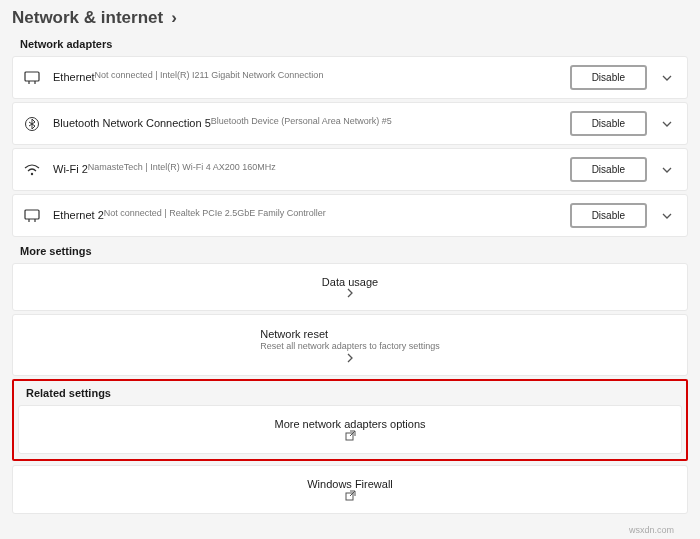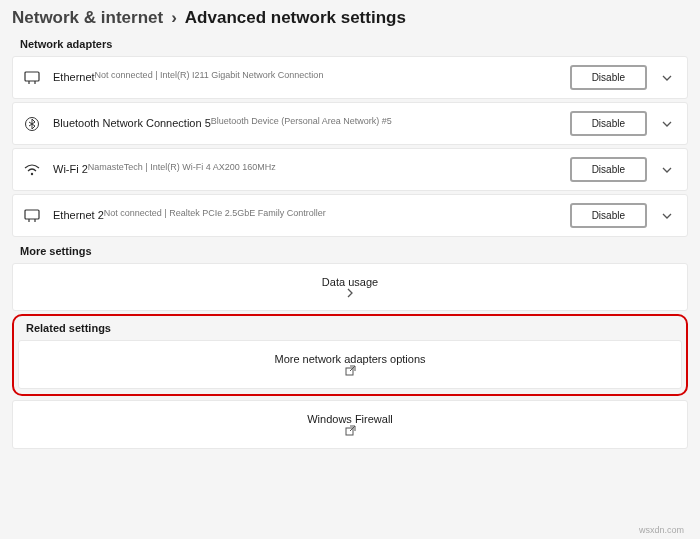--- a/index.html
+++ b/index.html
@@ -87,43 +87,42 @@
   .link-sub { font-size: 9px; color: #777; }
   .right-icon {
     width: 18px;
     display: flex;
     align-items: center;
     justify-content: center;
     color: #444;
   }
   .highlight-box {
     border: 2px solid #d40000;
-    border-radius: 10px;
+    border-radius: 2px;
     padding: 4px 4px 2px 4px;
     margin-bottom: 4px;
   }
   .highlight-box .section-label { margin-top: 2px; }
   .watermark {
     position: absolute;
     bottom: 4px;
-    right: 16px;
+    right: 26px;
     font-size: 9px;
     color: #aaa;
   }
   svg { display: block; }
 </style>
 </head>
 <body>
 
 <div class="container">
 
   <div class="breadcrumb">
     <span>Network &amp; internet</span>
     <span>›</span>
-    <span class="current">Advanced network settings</span>
   </div>
 
   <div class="section-label">Network adapters</div>
 
   <div class="card">
     <div class="adapter-icon">
       <svg width="16" height="14" viewBox="0 0 16 14">
           <rect x="1" y="1" width="14" height="9" rx="1" fill="none" stroke="#333" stroke-width="1.2"></rect>
           <line x1="5" y1="10" x2="5" y2="13" stroke="#333" stroke-width="1.2"></line>
           <line x1="11" y1="10" x2="11" y2="13" stroke="#333" stroke-width="1.2"></line>
@@ -205,20 +204,31 @@
   <div class="link-card">
     <div class="link-title">Data usage</div>
     <div class="right-icon">
       <svg width="6" height="10" viewBox="0 0 6 10">
           <path d="M1 1 L5 5 L1 9" fill="none" stroke="#555" stroke-width="1.3"></path>
         </svg>
     </div>
   </div>
 
 
+  <div class="link-card">
+    <div class="link-title with-sub">
+      <span>Network reset</span>
+      <span class="link-sub">Reset all network adapters to factory settings</span>
+    </div>
+    <div class="right-icon">
+      <svg width="6" height="10" viewBox="0 0 6 10">
+          <path d="M1 1 L5 5 L1 9" fill="none" stroke="#555" stroke-width="1.3"></path>
+        </svg>
+    </div>
+  </div>
 
   <div class="highlight-box">
     <div class="section-label">Related settings</div>
     <div class="link-card">
       <div class="link-title">More network adapters options</div>
       <div class="right-icon">
         <svg width="11" height="11" viewBox="0 0 11 11">
             <rect x="1" y="3" width="7" height="7" fill="none" stroke="#555" stroke-width="1"></rect>
             <path d="M5 1 L10 1 L10 6 M10 1 L5 6" fill="none" stroke="#555" stroke-width="1"></path>
           </svg>

